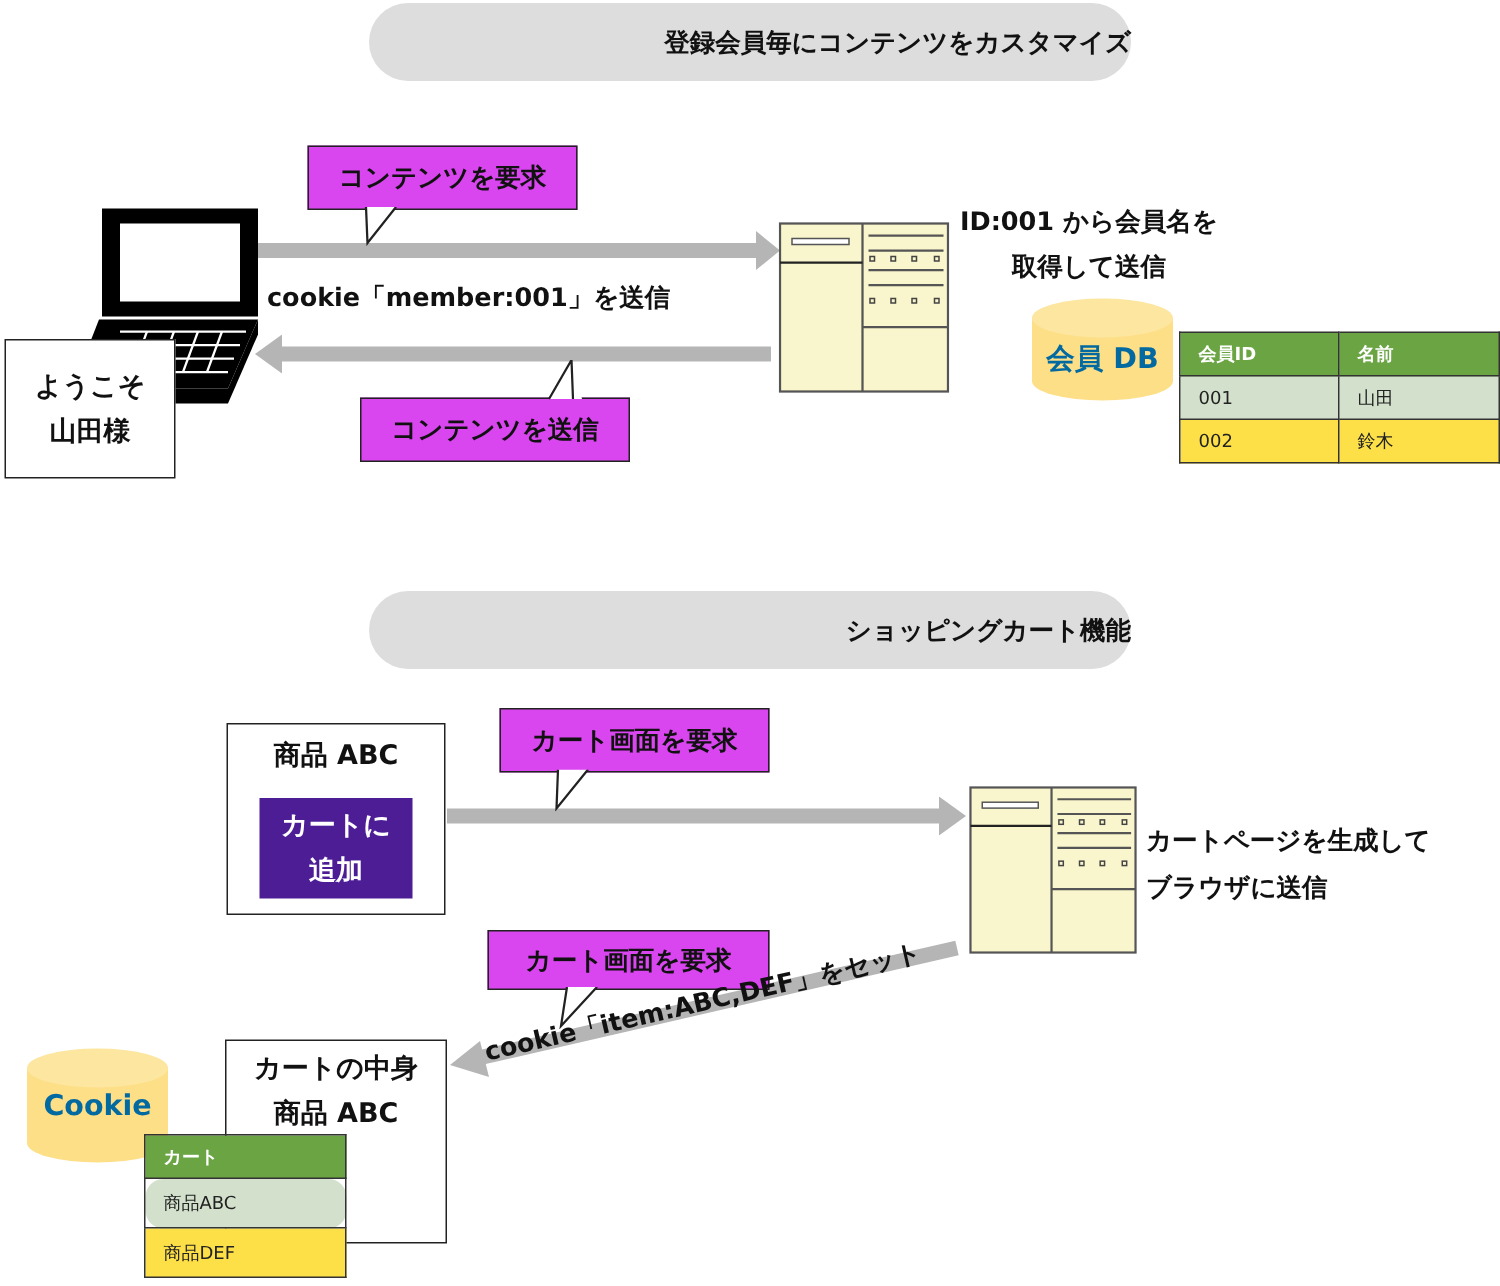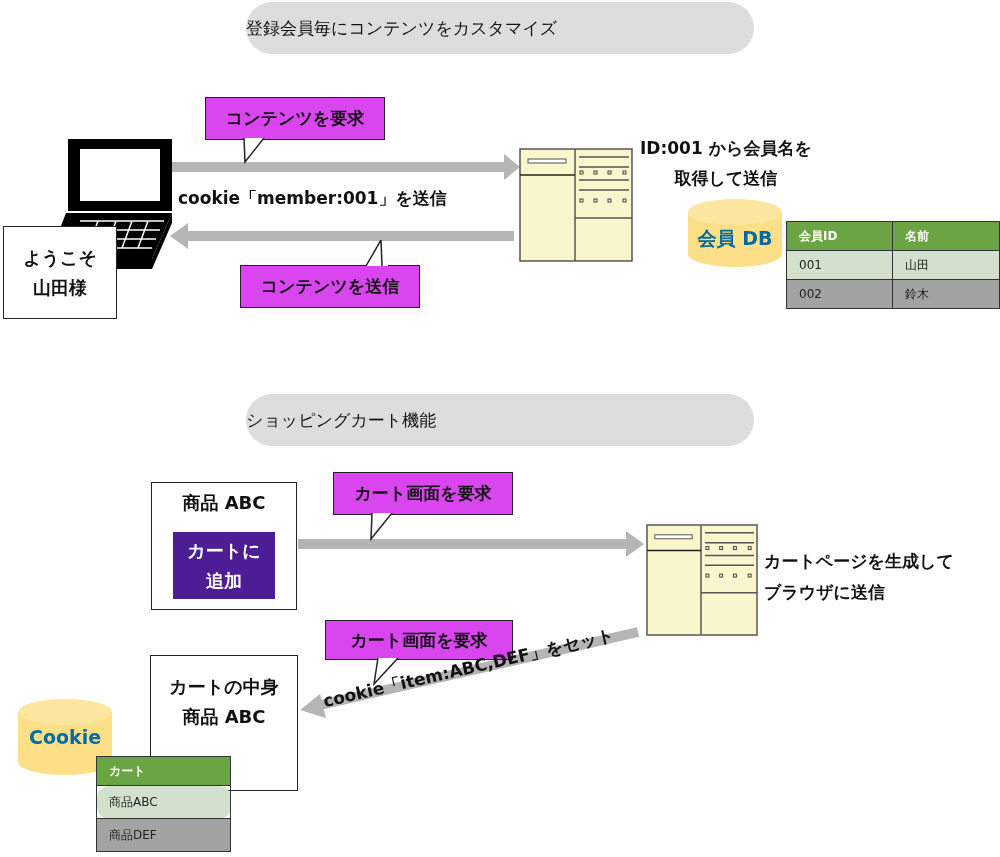--- a/index.html
+++ b/index.html
@@ -1,40 +1,40 @@
 <!DOCTYPE html>
 <html><head>
 <meta charset="utf-8">
 <style>
   html, body { margin: 0; padding: 0; background: #ffffff; }
   body { width: 1000px; height: 857px; position: relative; overflow: hidden;
          font-family: "DejaVu Sans", "Liberation Sans", sans-serif; color: #111; }
   .abs { position: absolute; }
   .section-title {
     position: absolute; background: #dcdddc; border-radius: 26px;
-    display: flex; align-items: center; justify-content: flex-start;
-    font-weight: normal; font-size: 17px; color: #111;
+    display: flex; align-items: center; justify-content: flex-end;
+    font-weight: bold; font-size: 17px; color: #111;
   }
   .arrow-bar { position: absolute; background: #b5b5b5; }
   .callout {
     position: absolute; background: #d946ef; border: 1.5px solid #222;
     display: flex; align-items: center; justify-content: center;
     font-weight: bold; font-size: 17px; color: #111; white-space: nowrap; box-sizing: border-box;
   }
   .label { position: absolute; font-weight: bold; font-size: 17px; color: #111; white-space: nowrap; }
   .box {
     position: absolute; background: #fff; border: 1.5px solid #222; box-sizing: border-box;
     font-weight: bold; font-size: 18px; color: #111; text-align: center;
   }
   .cyl-text { position: absolute; font-weight: bold; font-size: 19px; color: #0369a1; text-align: center; }
   table.green { position: absolute; border-collapse: collapse; font-size: 12px; color: #222; }
   table.green th, table.green td { border: 1.5px solid #333; text-align: left; padding: 0 12px; height: 29px; box-sizing: border-box; }
   table.green th { background: #6aa443; color: #fff; font-weight: bold; }
   table.green tr.r1 td { background: #d3e1cc; }
-  table.green tr.r2 td { background: #a3a3a3; }
+  table.green tr.r2 td { background: #fde047; }
   .add-cart-btn {
     position: absolute; background: #4c1d95; color: #fff; font-weight: bold; font-size: 18px;
     display: flex; flex-direction: column; align-items: center; justify-content: center; line-height: 30px;
   }
 </style>
 </head>
 <body>
 
 <div class="section-title" style="left:246px; top:2px; width:508px; height:52px;">
   <span>登録会員毎にコンテンツをカスタマイズ</span>
@@ -205,21 +205,21 @@
 <div class="callout" style="left:325px; top:620px; width:188px; height:40px;">
   <span>カート画面を要求</span>
 </div>
 <svg class="abs" style="left:370px; top:658px;" width="30" height="28">
   <polygon points="8,0 28,0 4,26" fill="#fff"></polygon>
   <polyline points="8,0 4,26 28,0" fill="none" stroke="#222" stroke-width="1.5"></polyline>
 </svg>
 
 <div class="label" style="left:326px; top:690px; transform:rotate(-13deg); transform-origin:left bottom;">cookie「item:ABC,DEF」をセット</div>
 
-<div class="box" style="left:150px; top:655px; width:148px; height:136px; line-height:30px; padding-top:16px;">
+<div class="box" style="left:150px; top:693px; width:148px; height:136px; line-height:30px; padding-top:4px;">
   <div>カートの中身</div>
   <div>商品 ABC</div>
 </div>
 
 <svg class="abs" style="left:16px; top:698px;" width="98" height="80">
   <path d="M2,14 L2,64 A47,13 0 0 0 96,64 L96,14 Z" fill="#fddf88"></path>
   <ellipse cx="49" cy="14" rx="47" ry="13" fill="#fde6a0"></ellipse>
 </svg>
 <div class="cyl-text" style="left:16px; top:726px; width:98px;">Cookie</div>
 

